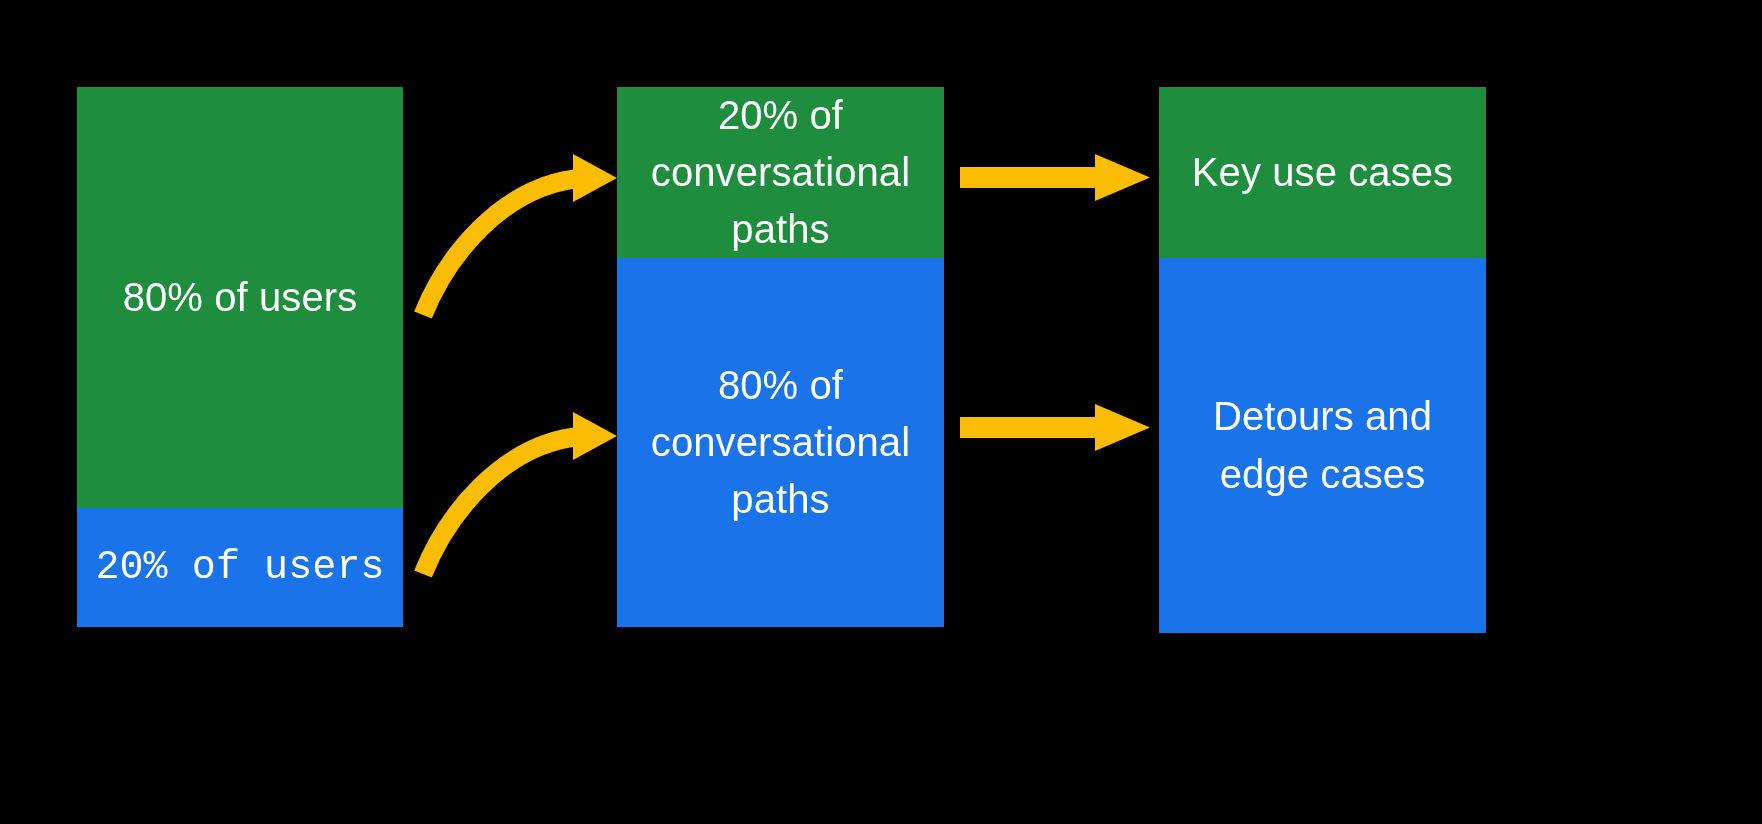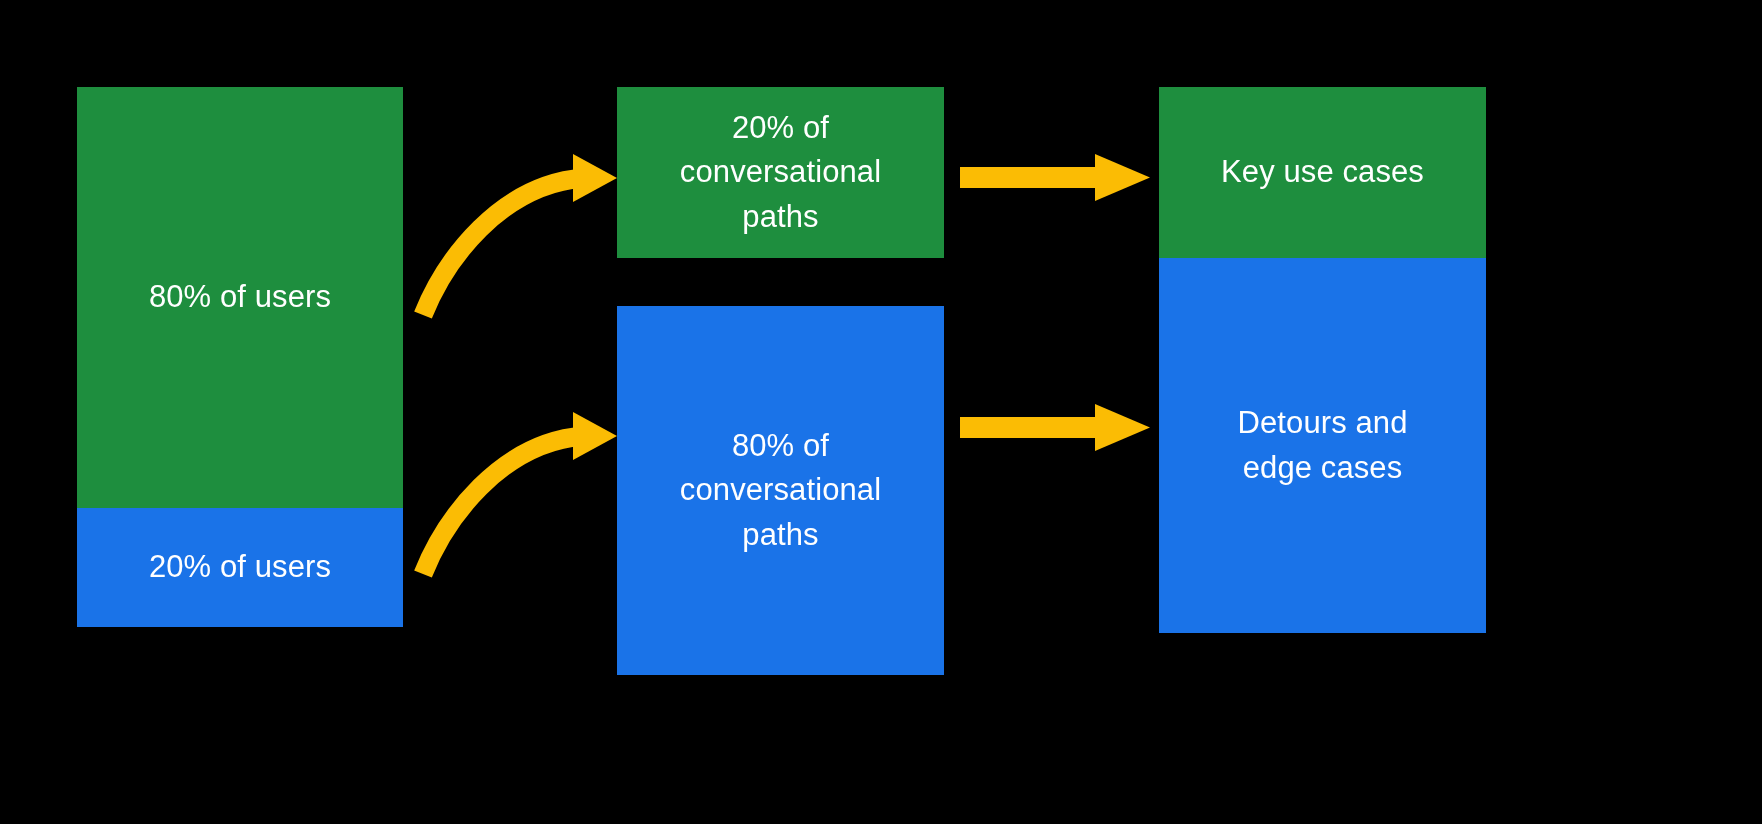--- a/index.html
+++ b/index.html
@@ -31,38 +31,38 @@
     right: 0;
     display: flex;
     align-items: center;
     justify-content: center;
     text-align: center;
     box-sizing: border-box;
     padding: 4px 10px;
   }
   .block-label {
     color: #ffffff;
-    font-size: 31px;
+    font-size: 40px;
     line-height: 1.43;
     font-weight: 400;
     letter-spacing: 0.1px;
     white-space: pre-line;
   }
   .block.green { background: #1e8e3e; }
   .block.blue  { background: #1a73e8; }
 
   
   #col1 { left: 77px; top: 87px; width: 326px; height: 540px; }
   #col1-green { top: 0px;   height: 421px; align-items: center; }
-  #col1-blue  { top: 421px; height: 119px; }
+  #col1-blue  { top: 421px; height: 119px; font-family: Liberation Mono, monospace; }
 
   
   #col2 { left: 617px; top: 87px; width: 327px; height: 540px; }
   #col2-green { top: 0px;   height: 171px; }
-  #col2-blue  { top: 171px; height: 369px; margin-top: 48px; }
+  #col2-blue  { top: 171px; height: 369px; }
 
   
   #col3 { left: 1159px; top: 87px; width: 327px; height: 546px; }
   #col3-green { top: 0px;   height: 171px; }
   #col3-blue  { top: 171px; height: 375px; }
 
   
   .arrow-svg {
     position: absolute;
     overflow: visible;

